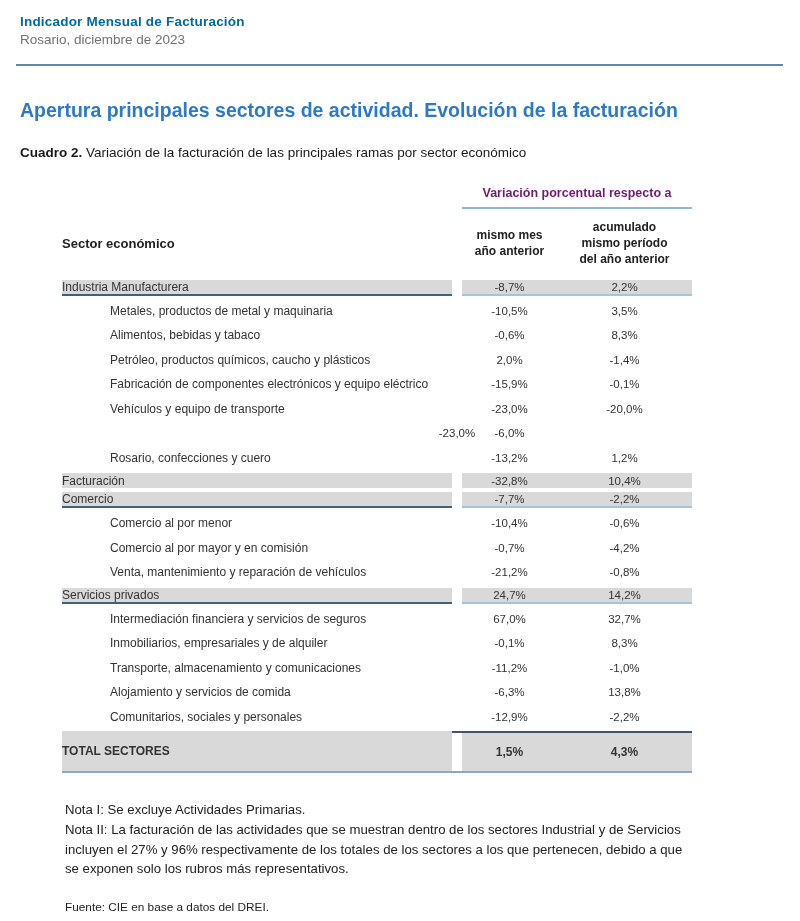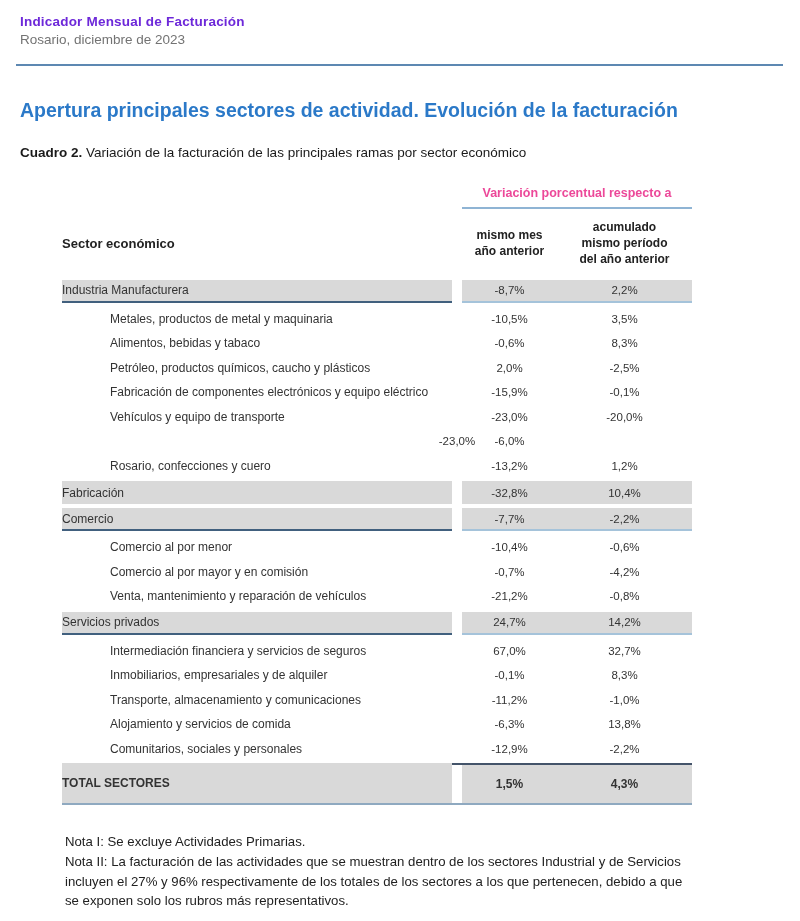--- a/index.html
+++ b/index.html
@@ -2,51 +2,51 @@
 <html><head>
 <meta charset="utf-8">
 <style>
   * { box-sizing: border-box; }
   html,body { margin:0; padding:0; }
   body {
     width:800px; height:921px; background:#ffffff; overflow:hidden;
     font-family:"Liberation Sans", sans-serif; color:#262626; position:relative;
   }
   .doc-header { padding:14px 20px 0 20px; }
-  .doc-title { font-size:13.5px; font-weight:bold; color:#6d28d9; letter-spacing:0.2px; }
+  .doc-title { font-size:13.5px; font-weight:bold; color:#0369a1; letter-spacing:0.2px; }
   .doc-subtitle { font-size:13.5px; color:#737373; margin-top:3px; }
   .top-rule { height:2px; background:#5d88b2; margin:17px 17px 0 16px; }
 
   .page-title { margin:33px 20px 0 20px; font-size:19.5px; font-weight:bold; color:#2b79c8; }
 
   .caption { margin:23px 20px 0 20px; font-size:13.5px; color:#1a1a1a; }
   .caption .cap-label { font-weight:bold; }
 
   .table-wrap { margin:26px 0 0 62px; width:630px; color:#333; }
   .group-header {
     margin-left:400px; width:230px; text-align:center; font-weight:bold;
-    font-size:12.5px; color:#ec4899; padding-bottom:7px; border-bottom:2px solid #8fb4d4;
+    font-size:12.5px; color:#701a75; padding-bottom:7px; border-bottom:2px solid #8fb4d4;
   }
   .cols-header {
     display:grid; grid-template-columns:390px 10px 95px 135px;
     align-items:center; padding:10px 0 9px 0;
   }
   .sector-header { font-weight:bold; font-size:13px; color:#222; }
   .col-h {
     text-align:center; font-weight:bold; white-space:pre-line;
     line-height:1.35; font-size:12px; color:#222;
   }
 
   .row { display:grid; grid-template-columns:390px 10px 95px 135px; height:24.5px; }
   .cell { display:flex; align-items:center; height:100%; }
   .cell-label { font-size:12px; }
   .row.sub .cell-label { padding-left:48px; }
   .cell-c1, .cell-c2 { justify-content:center; font-size:11.5px; }
 
-  .row.section { height:23px; margin:3px 0 4px 0; }
+  .row.section { height:15px; margin:3px 0 4px 0; }
   .row.section .cell-label, .row.section .cell-c1, .row.section .cell-c2 { background:#d9d9d9; }
   .row.section.bordered .cell-label { border-bottom:2px solid #41607e; }
   .row.section.bordered .cell-c1, .row.section.bordered .cell-c2 { border-bottom:2px solid #a5c3da; }
 
   .row.total { height:42px; margin-top:2px; border-bottom:2px solid #8fa9c0; }
   .row.total .cell-label, .row.total .cell-c1, .row.total .cell-c2 { background:#d9d9d9; font-weight:bold; font-size:12px; }
   .row.total .cell-gap, .row.total .cell-c1, .row.total .cell-c2 { border-top:2px solid #44546a; }
 
   .notes { margin:27px 20px 0 65px; max-width:627px; font-size:13.2px; line-height:1.5; color:#222; }
   .source { margin:21px 0 0 65px; font-size:11.8px; color:#222; }
@@ -93,21 +93,21 @@
       <div class="row sub">
         <div class="cell cell-label">Alimentos, bebidas y tabaco</div>
         <div class="cell cell-gap"></div>
         <div class="cell cell-c1">-0,6%</div>
         <div class="cell cell-c2">8,3%</div>
       </div>
       <div class="row sub">
         <div class="cell cell-label">Petróleo, productos químicos, caucho y plásticos</div>
         <div class="cell cell-gap"></div>
         <div class="cell cell-c1">2,0%</div>
-        <div class="cell cell-c2">-2,5%</div>
+        <div class="cell cell-c2">-1,4%</div>
       </div>
       <div class="row sub">
         <div class="cell cell-label">Fabricación de componentes electrónicos y equipo eléctrico</div>
         <div class="cell cell-gap"></div>
         <div class="cell cell-c1">-15,9%</div>
         <div class="cell cell-c2">-0,1%</div>
       </div>
       <div class="row sub">
         <div class="cell cell-label">Vehículos y equipo de transporte</div>
         <div class="cell cell-gap"></div>
@@ -119,21 +119,21 @@
         <div class="cell cell-c1">-23,0%</div>
         <div class="cell cell-c2">-6,0%</div>
       </div>
       <div class="row sub">
         <div class="cell cell-label">Rosario, confecciones y cuero</div>
         <div class="cell cell-gap"></div>
         <div class="cell cell-c1">-13,2%</div>
         <div class="cell cell-c2">1,2%</div>
       </div>
       <div class="row section">
-        <div class="cell cell-label">Fabricación</div>
+        <div class="cell cell-label">Facturación</div>
         <div class="cell cell-gap"></div>
         <div class="cell cell-c1">-32,8%</div>
         <div class="cell cell-c2">10,4%</div>
       </div>
       <div class="row section bordered">
         <div class="cell cell-label">Comercio</div>
         <div class="cell cell-gap"></div>
         <div class="cell cell-c1">-7,7%</div>
         <div class="cell cell-c2">-2,2%</div>
       </div>

